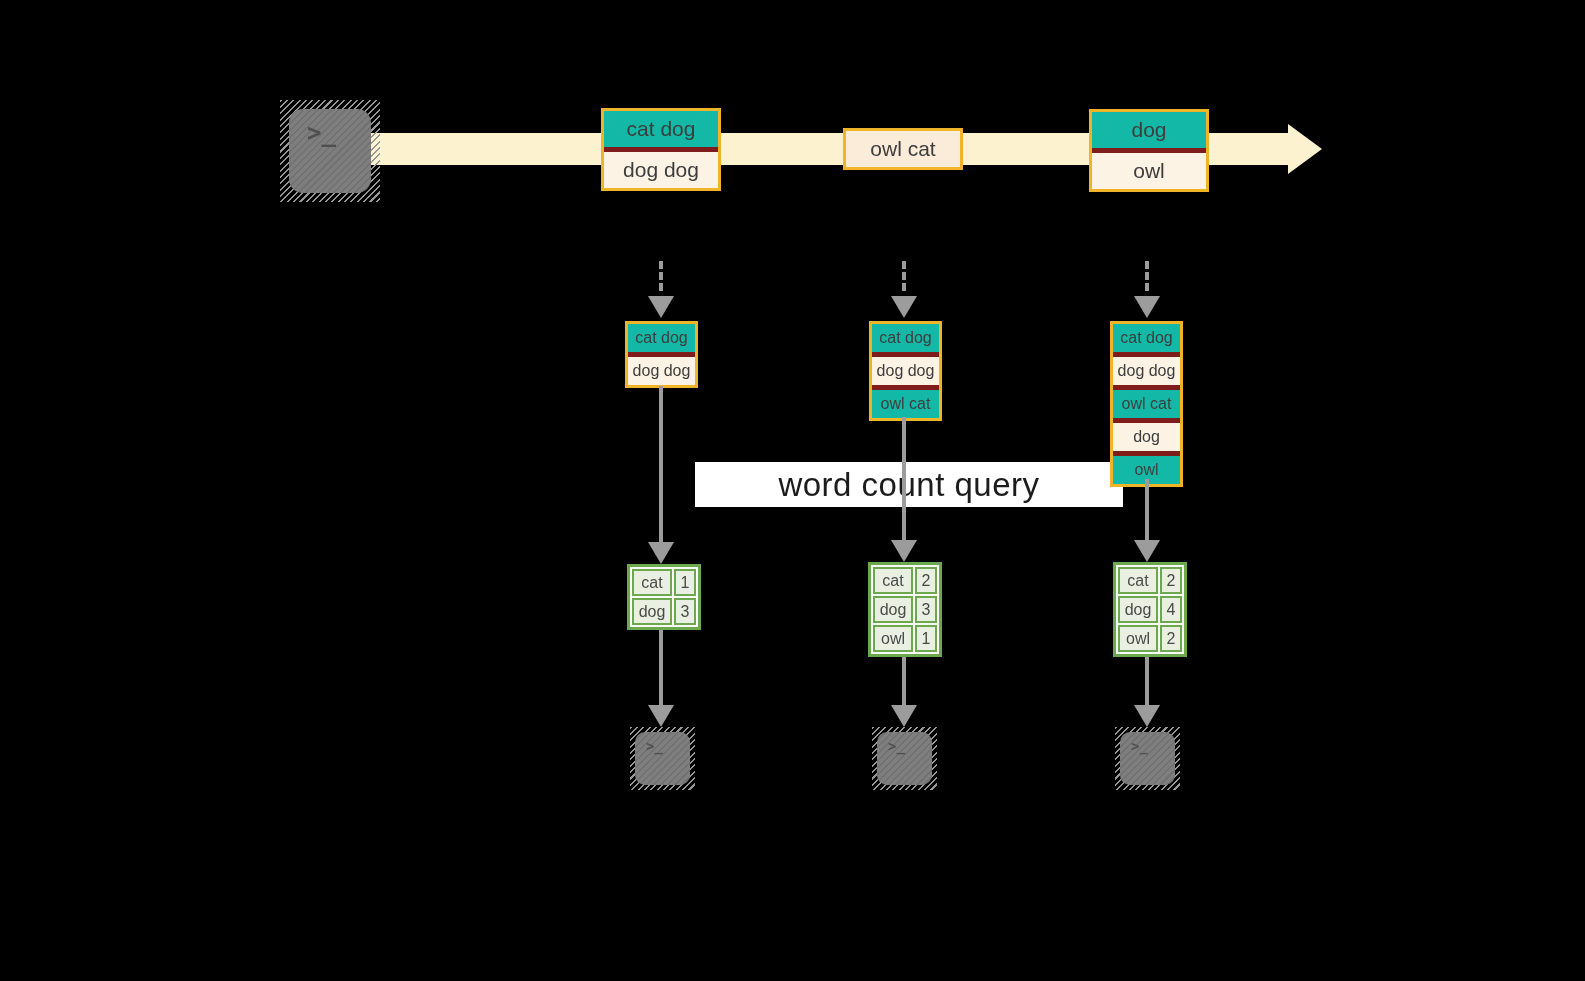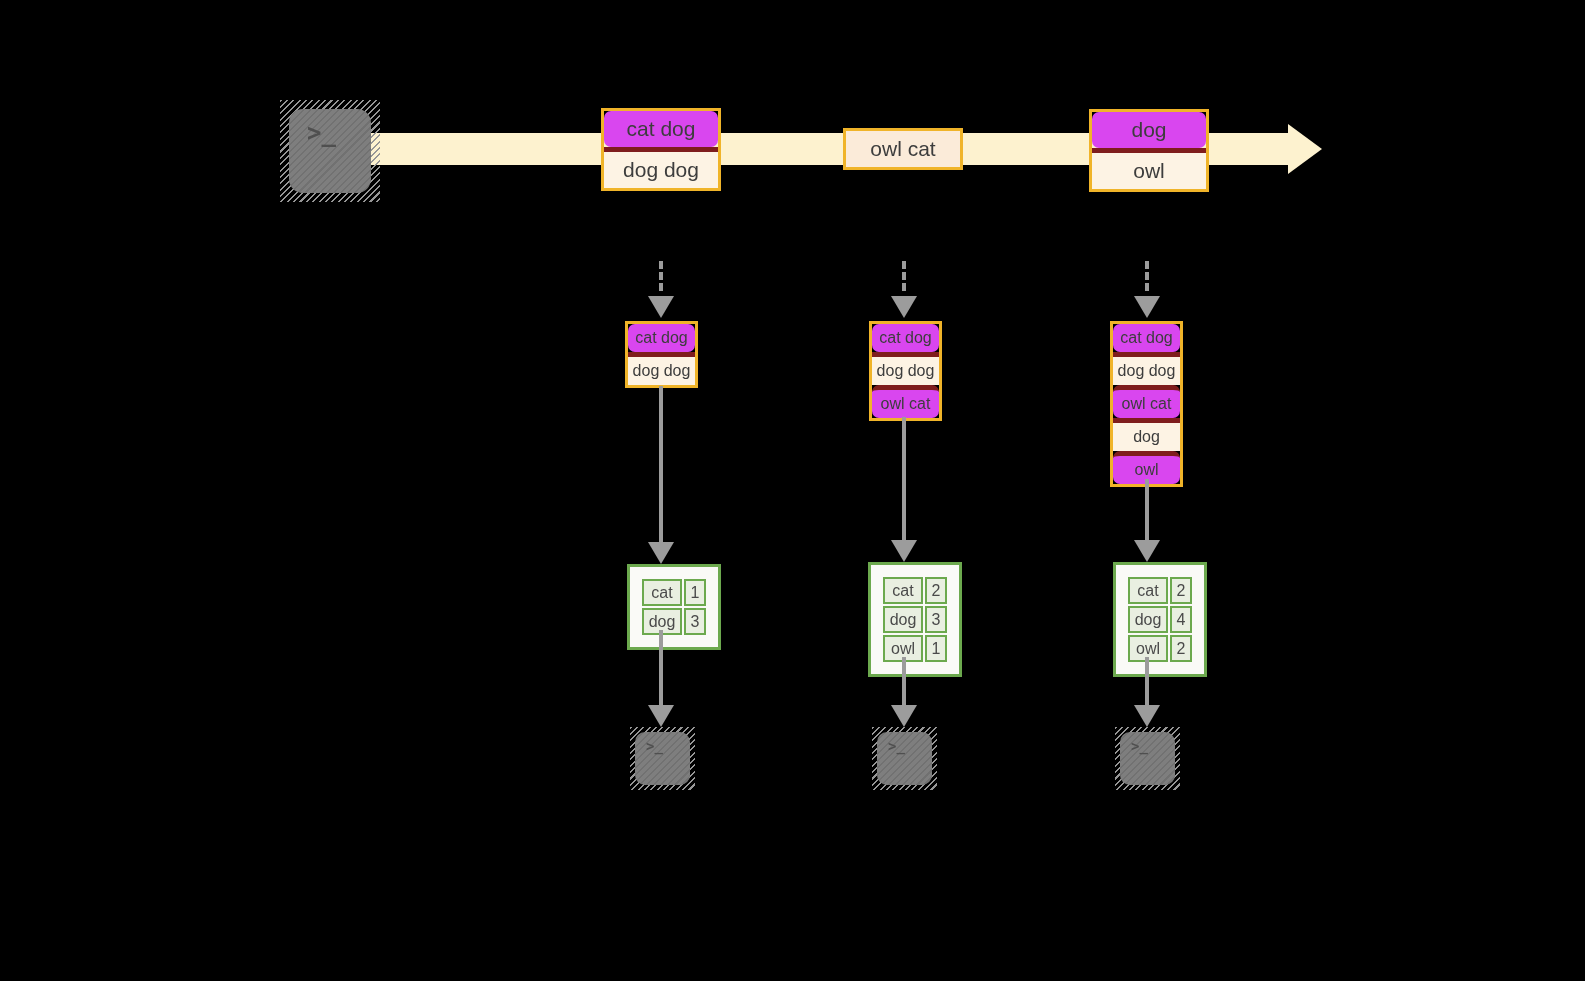--- a/index.html
+++ b/index.html
@@ -23,41 +23,41 @@
   .term.big .body { inset:9px; }
   .term.big .prompt { left:18px; top:10px; font-size:24px; }
   .term.small { width:65px; height:63px; }
   .term.small .body { inset:5px; border-radius:10px; }
   .term.small .prompt { left:11px; top:6px; font-size:14px; }
 
   
   .obox { position:absolute; border:3px solid #F0B429; z-index:2; }
   .obox .row { text-align:center; color:#3D3D3D; }
   .obox .row + .row { border-top:5px solid #7f1d1d; }
-  .row.peach { background:#d946ef;border-radius:7px; }
+  .row.peach { background:#14b8a6; }
   .row.cream { background:#FDF3E4; }
   .row.mid   { background:#FBEBD9; }
   .event { width:114px; }
   .event .row { height:36px; line-height:36px; font-size:21px; }
   .state { width:67px; }
   .state .row { height:28px; line-height:28px; font-size:16px; }
 
   
   .dashline { position:absolute; width:0; border-left:4px dashed #9C9C9C; z-index:2; }
   .line { position:absolute; width:4px; background:#9C9C9C; z-index:2; }
   .head-down { position:absolute; width:0; height:0; z-index:2;
     border-left:13px solid transparent; border-right:13px solid transparent; border-top:22px solid #9C9C9C; }
 
   
   .query-band { position:absolute; left:695px; top:462px; width:428px; height:45px; background:#FFFFFF;
     z-index:1; display:flex; align-items:center; justify-content:center; }
   .query-band span { font-size:33px; font-weight:300; color:#1C1C1C; letter-spacing:0.5px; }
 
   
-  .wc { position:absolute; border:3px solid #6CA94E; background:#FAFAF7; padding:12px;
+  .wc { position:absolute; border:3px solid #6CA94E; background:#FAFAF7; padding:2px;
     display:grid; grid-template-columns:40px 22px; gap:2px; z-index:2; }
   .wc .cell { border:2px solid #6CA94E; background:#E9EFE1; height:23px; line-height:23px;
     text-align:center; font-size:16px; color:#4A4A4A; }
 </style>
 </head>
 <body>
 
 <div class="stage">
 
   <div class="stream-band"></div>
@@ -98,20 +98,23 @@
     <div class="row peach">owl cat</div>
   </div>
   <div class="obox state" style="left:1110px; top:321px;">
     <div class="row peach">cat dog</div>
     <div class="row cream">dog dog</div>
     <div class="row peach">owl cat</div>
     <div class="row cream">dog</div>
     <div class="row peach">owl</div>
   </div>
 
+  <div class="query-band">
+    <span>word count query</span>
+  </div>
 
   <div class="line" style="left:659px; top:386px; height:156px;"></div>
   <div class="head-down" style="left:648px; top:542px;"></div>
   <div class="line" style="left:902px; top:417px; height:123px;"></div>
   <div class="head-down" style="left:891px; top:540px;"></div>
   <div class="line" style="left:1145px; top:479px; height:61px;"></div>
   <div class="head-down" style="left:1134px; top:540px;"></div>
 
   <div class="wc" style="left:627px; top:564px;">
     <div class="cell">cat</div>

